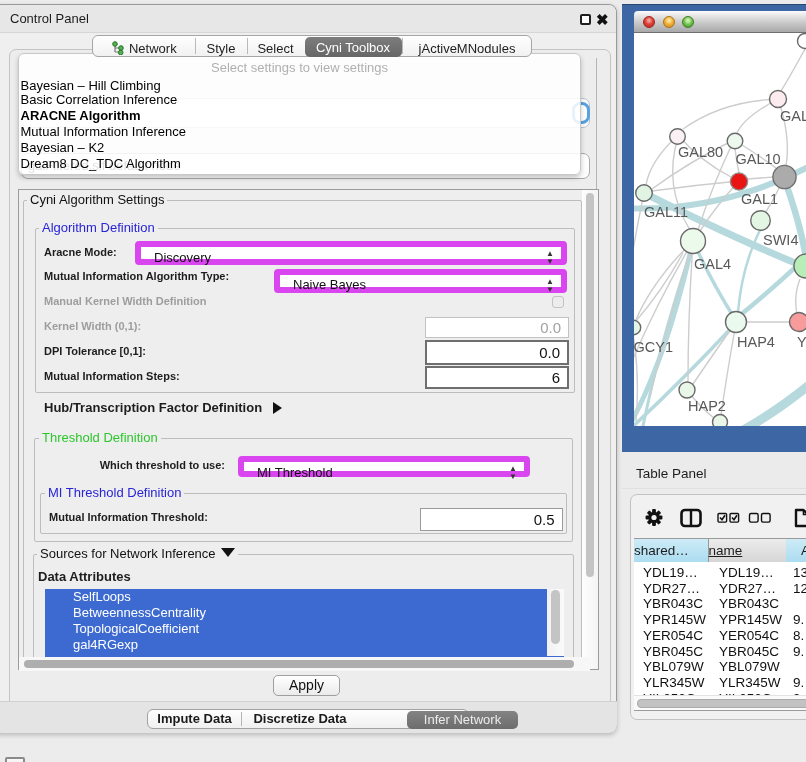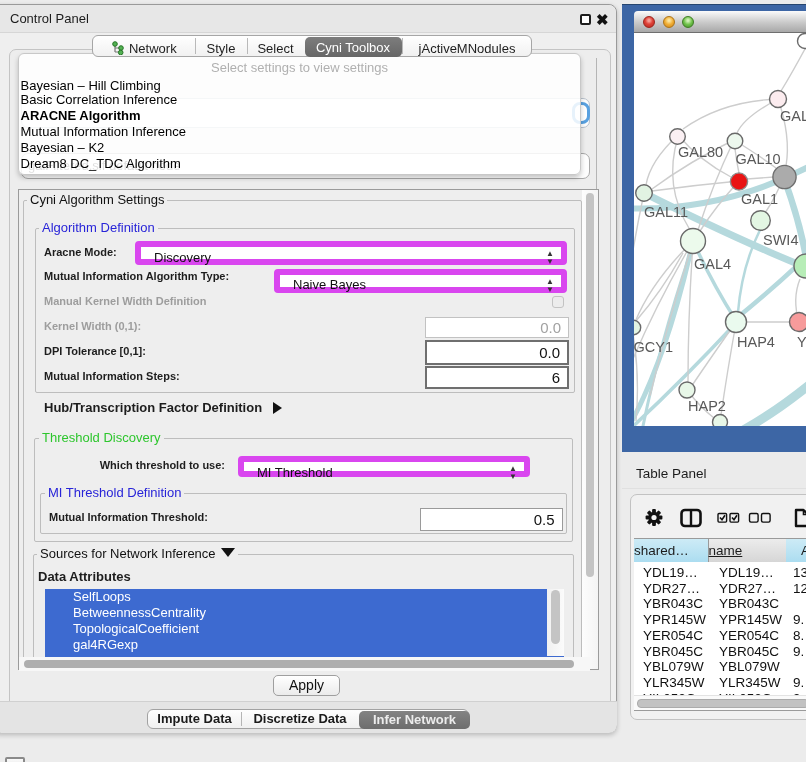--- a/index.html
+++ b/index.html
@@ -42,21 +42,21 @@
 
 #datalist { left:52px; top:583.5px; width:519px; height:68px; background:#3d6ad0; color:#fff; font-size:13px; overflow:hidden;padding-left:24px; }
 #datalist div { height:16.2px; line-height:16.2px; padding-left:4px; }
 #list-sbtrack { left:554px; top:584px; width:17px; height:67px; background:linear-gradient(90deg,#f1f1f1,#fbfbfb); }
 #list-sbthumb { left:558px; top:585px; width:9px; height:54px; background:#c4c4c4; border-radius:4.5px; }
 
 #apply { left:280px; top:670px; width:67px; height:21px; background:linear-gradient(#ffffff,#ebebeb); border:1px solid #9f9f9f; border-radius:5px; text-align:center; font-size:14px; line-height:19px; color:#111; }
 #btabs { left:154px; top:704px; width:322px; height:20px; background:linear-gradient(#fefefe,#f0f0f0); border:1px solid #a2a2a2; border-radius:6px; font-size:13px; font-weight:bold; color:#1b1b1b; }
 #btabs .seg { position:absolute; top:0; height:18px; line-height:18px; text-align:center; }
 #btabs .sep { position:absolute; top:2px; height:14px; width:1px; background:#b5b5b5; }
-#btabs #seg-infer { background:linear-gradient(#838383,#6d6d6d); color:#ececec; border-radius:5px; font-weight:bold; }
+#btabs #seg-infer { background:linear-gradient(#838383,#6d6d6d); color:#ececec; border-radius:5px; font-weight:normal;margin-left:48px; }
 #cp-bottomstrip { left:1px; top:696px; width:623px; height:32px; background:#e4e4e4; border-top:1px solid #d0d0d0; border-radius:0 0 8px 8px; }
 
 #popup { left:25px; top:48px; width:563px; height:121.5px; z-index:5; background:rgba(255,255,255,0.86); border:1px solid #c8c8c8; border-radius:6px; box-shadow:0 3px 5px rgba(0,0,0,.22); font-size:13px; color:#000; }
 #popup .hint { position:absolute; left:0; top:6px; width:100%; text-align:center; color:#b0b0b0; }
 #popup .it { position:absolute; left:1.5px; white-space:nowrap; }
 
 #netwin { left:622px; top:4px; width:184px; height:448px; background:#3d66a5; border-top:1px solid #27466f; }
 #net-title { left:12px; top:6px; width:172px; height:22px; background:linear-gradient(#fbfbfb,#c9c9c9 55%,#a8a8a8); border-bottom:1px solid #6f6f6f; border-radius:4px 0 0 0; }
 .light { position:absolute; top:5px; width:12px; height:12px; border-radius:50%; }
 #net-canvas { left:12px; top:28px; width:172px; height:393px; background:#fff; overflow:hidden; }
@@ -129,21 +129,21 @@
     <div class="lbl dis" style="left:25px;top:129.5px;">Kernel Width (0,1):</div>
     <div class="tfield" style="left:406px;top:126.5px;width:144px;height:21.5px;border:1px solid #c2c2c2;color:#a2a2a2;line-height:19.5px;">0.0</div>
     <div class="lbl" style="left:25px;top:155px;">DPI Tolerance [0,1]:</div>
     <div class="tfield" style="left:406px;top:149.5px;width:144px;height:25px;border:2px solid #6f6f6f;line-height:21px;">0.0</div>
     <div class="lbl" style="left:25px;top:179.5px;">Mutual Information Steps:</div>
     <div class="tfield" style="left:406px;top:176px;width:144px;height:23px;border:2px solid #6f6f6f;line-height:19px;">6</div>
 
     <div class="lbl" style="left:25px;top:210px;font-size:13px;">Hub/Transcription Factor Definition&nbsp;&nbsp; <span style="display:inline-block;width:0;height:0;border-top:6.5px solid transparent;border-bottom:6.5px solid transparent;border-left:9px solid #111;vertical-align:-2px;"></span></div>
 
     <div class="gbox" style="left:15px;top:248px;width:539px;height:104px;"></div>
-    <div class="gtitle" style="left:20px;top:240px;color:#2dc62d;">Threshold Discovery</div>
+    <div class="gtitle" style="left:20px;top:240px;color:#2dc62d;">Threshold Definition</div>
     <div class="lbl" style="left:60px;top:269px;width:146px;text-align:right;">Which threshold to use:</div>
     <div class="combo" style="left:219px;top:266px;width:292px;height:21px;">
         <span class="cv">MI Threshold</span>
         <span class="ar">▲<br>▼</span>
       </div>
     <div class="gbox" style="left:21px;top:303px;width:527px;height:41px;"></div>
     <div class="gtitle" style="left:26px;top:295px;color:#2824d8;">MI Threshold Definition</div>
     <div class="lbl" style="left:30px;top:321px;">Mutual Information Threshold:</div>
     <div class="tfield" style="left:400.5px;top:318px;width:143px;height:23px;border:1px solid #9a9a9a;line-height:21px;">0.5</div>
 

